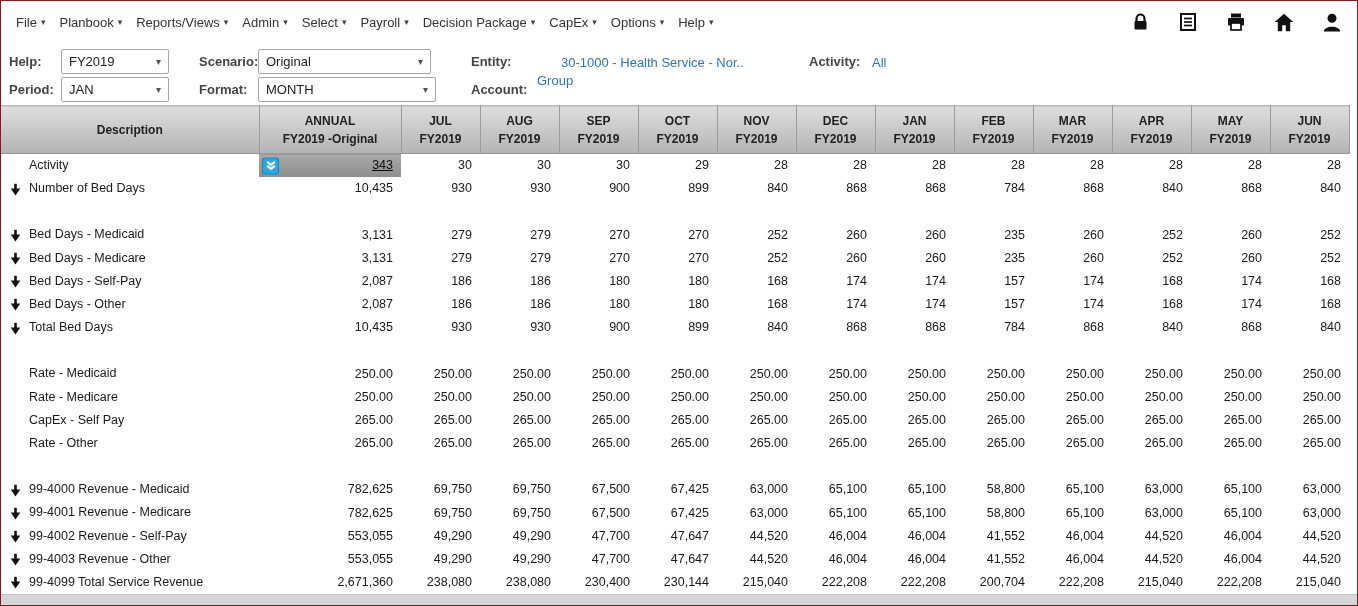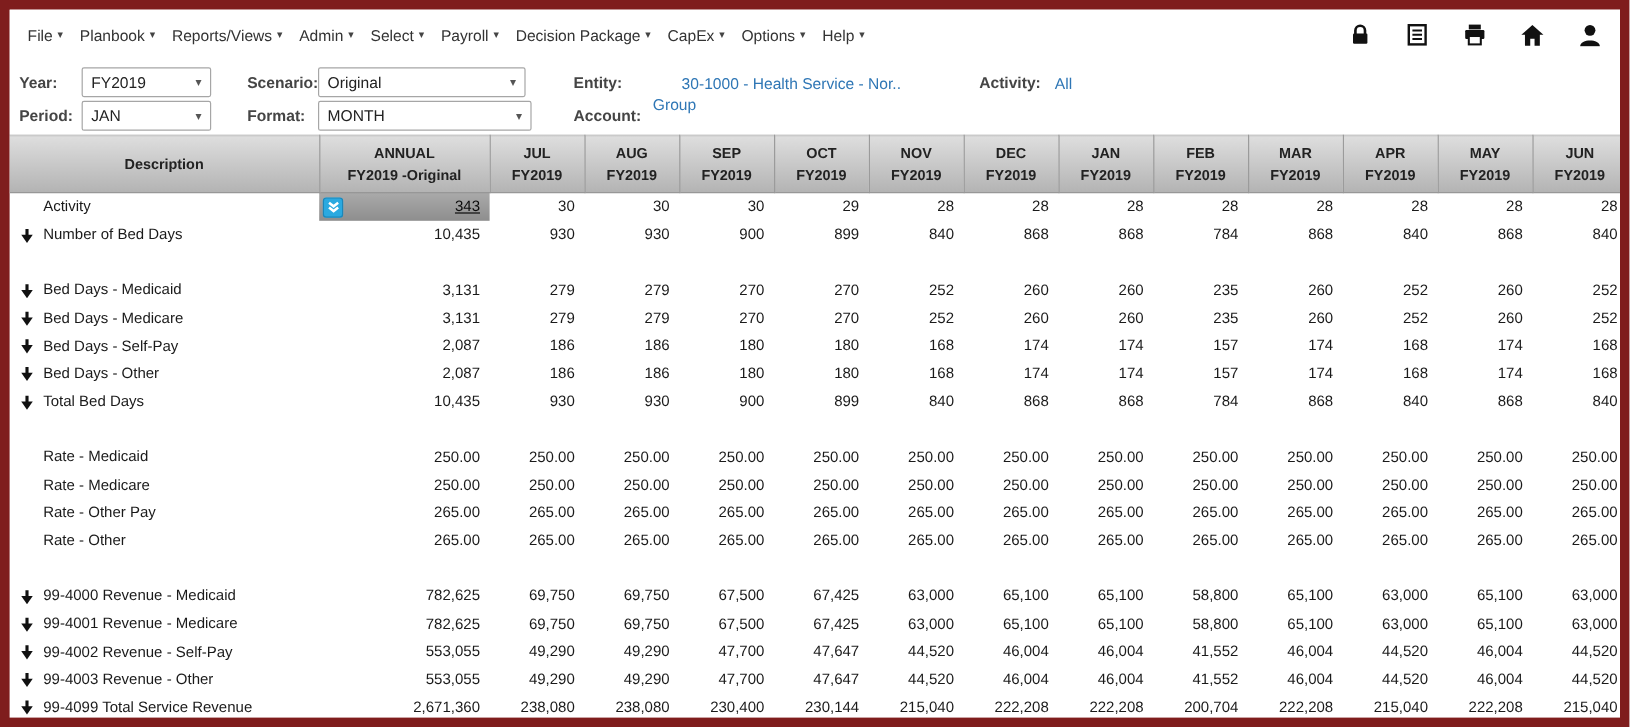--- a/index.html
+++ b/index.html
@@ -1,20 +1,20 @@
 <!DOCTYPE html>
 <html><head>
 <meta charset="utf-8">
 <style>
   * { box-sizing: border-box; margin: 0; padding: 0; }
   html,body { background:#e8e8e8; }
   body { font-family: "Liberation Sans", sans-serif; }
   .window {
     width: 1358px; height: 606px;
-    border: 8px solid #7f1d1d;
+    border: 1px solid #7f1d1d;
     background: #fff;
     position: relative;
     overflow: hidden;
   }
   
   .menubar { height: 42px; display: flex; align-items: center; padding: 0 14px 0 8px; background:#fff; }
   .menubar ul { display: flex; list-style: none; align-items: center; }
   .menubar li { font-size: 13px; color: #333; padding: 6px 7px; cursor: pointer; display: flex; align-items: center; gap: 4px; white-space: nowrap; }
   .caret { font-size: 9px; color: #444; line-height: 1; }
   .menu-icons { margin-left: auto; display: flex; gap: 26px; align-items: center; }
@@ -142,21 +142,21 @@
       <span class="ic">
         <svg width="18" height="19" viewBox="0 0 18 19">
             <circle cx="9" cy="5.3" r="4.5" fill="#111"></circle>
             <path d="M0.8 18.6 C0.8 12.2 17.2 12.2 17.2 18.6 Z" fill="#111"></path>
           </svg>
       </span>
     </div>
   </div>
 
   <div class="filterbar">
-    <span class="lbl" style="left:8px;top:11px">Year:</span>
+    <span class="lbl" style="left:8px;top:11px">Help:</span>
     <div class="combo" style="left:60px;top:6px;width:108px">
       <span>FY2019</span>
       <span class="combo-caret">▾</span>
     </div>
     <span class="lbl" style="left:198px;top:11px">Scenario:</span>
     <div class="combo" style="left:257px;top:6px;width:173px">
       <span>Original</span>
       <span class="combo-caret">▾</span>
     </div>
     <span class="lbl" style="left:470px;top:11px">Entity:</span>
@@ -421,21 +421,21 @@
             <td class="num">250.00</td>
             <td class="num">250.00</td>
             <td class="num">250.00</td>
             <td class="num">250.00</td>
             <td class="num">250.00</td>
             <td class="num">250.00</td>
             <td class="num">250.00</td>
             <td class="num">250.00</td>
           </tr>
           <tr>
-            <td class="desc"><span class="gutter"></span><span class="rowlabel">Rate - Other Pay</span></td>
+            <td class="desc"><span class="gutter"></span><span class="rowlabel">CapEx - Self Pay</span></td>
             <td class="num">265.00</td>
             <td class="num">265.00</td>
             <td class="num">265.00</td>
             <td class="num">265.00</td>
             <td class="num">265.00</td>
             <td class="num">265.00</td>
             <td class="num">265.00</td>
             <td class="num">265.00</td>
             <td class="num">265.00</td>
             <td class="num">265.00</td>

